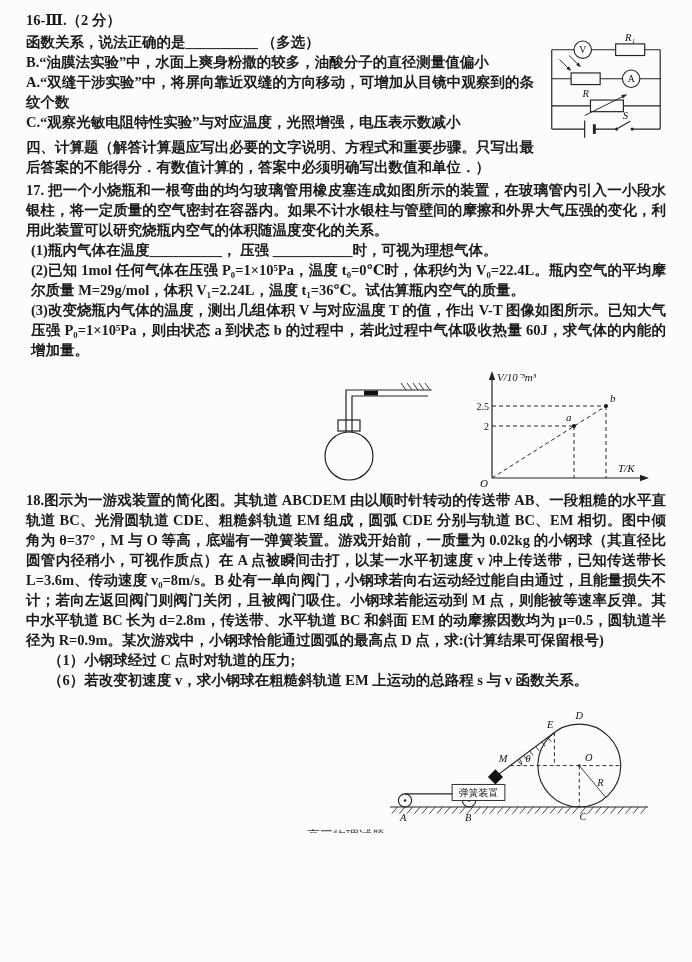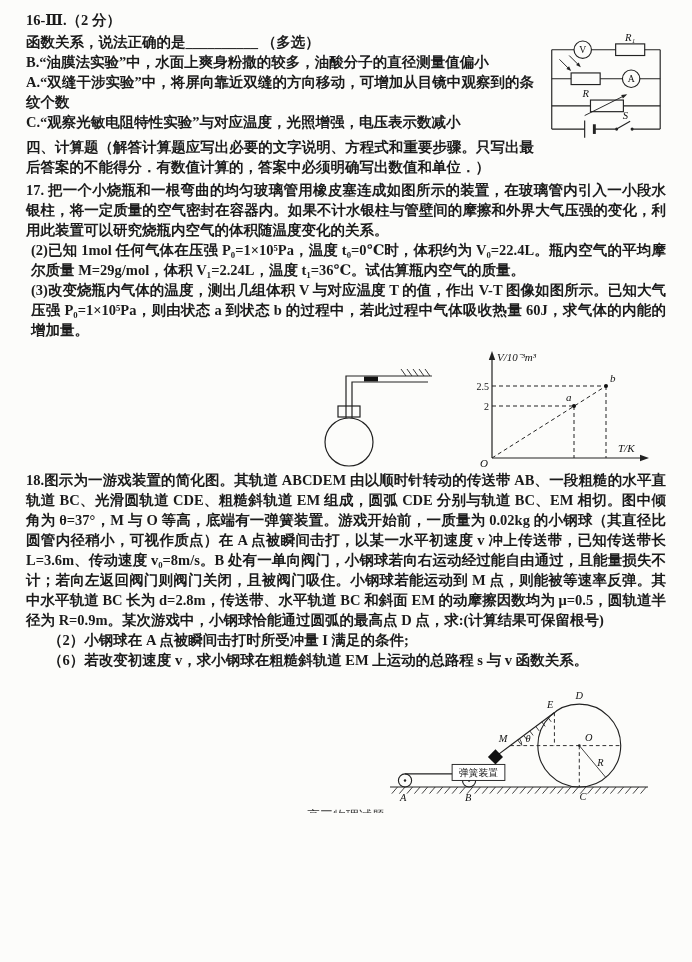--- a/index.html
+++ b/index.html
@@ -11,21 +11,21 @@
     font-family:"Liberation Serif","DejaVu Serif",serif;
     font-size:14.5px;line-height:20px;
     text-align:justify;overflow:hidden;position:relative;
   }
   p{margin:0;padding:0;font-weight:bold;}
   .qnum{margin-bottom:2px;}
   .circuit-fig{float:right;width:122px;margin:0 0 4px 10px;}
   .clear{clear:right;}
   .sec-title{font-weight:bold;margin:5px 8px 3px 0;}
   .q17 p.part{padding-left:5px;}
-  .q17-figs{display:flex;justify-content:flex-end;align-items:flex-end;gap:28px;padding:8px 14px 2px 0;}
+  .q17-figs{display:flex;justify-content:flex-end;align-items:center;gap:28px;padding:8px 14px 2px 0;}
   .indent{padding-left:22px;}
   .q18-fig{display:flex;justify-content:flex-end;padding:4px 14px 0 0;}
   .footer{height:7px;overflow:hidden;text-align:center;font-size:13px;color:#333;margin-top:2px;}
   svg{display:block;}
   .sline{stroke:#222;stroke-width:1.2;fill:none;}
   .thin{stroke:#222;stroke-width:0.9;fill:none;}
   .dash{stroke:#222;stroke-width:1;fill:none;stroke-dasharray:4 3;}
   .lbl{font-family:"Liberation Serif",serif;font-style:italic;font-size:11px;fill:#111;}
   .lblu{font-family:"Liberation Serif",serif;font-size:10px;fill:#111;}
   .cn{font-family:"Liberation Serif",serif;font-size:10.5px;fill:#111;}
@@ -81,20 +81,21 @@
     <p>函数关系，说法正确的是__________ （多选）</p>
     <p>B.“油膜法实验”中，水面上爽身粉撒的较多，油酸分子的直径测量值偏小</p>
     <p>A.“双缝干涉实验”中，将屏向靠近双缝的方向移动，可增加从目镜中观察到的条纹个数</p>
     <p>C.“观察光敏电阻特性实验”与对应温度，光照增强，电压表示数减小</p>
   </div>
 
   <p class="sec-title">四、计算题（解答计算题应写出必要的文字说明、方程式和重要步骤。只写出最后答案的不能得分．有数值计算的，答案中必须明确写出数值和单位．）</p>
 
   <div class="q17">
     <p>17. 把一个小烧瓶和一根弯曲的均匀玻璃管用橡皮塞连成如图所示的装置，在玻璃管内引入一小段水银柱，将一定质量的空气密封在容器内。如果不计水银柱与管壁间的摩擦和外界大气压强的变化，利用此装置可以研究烧瓶内空气的体积随温度变化的关系。</p>
+    <p class="part">(1)瓶内气体在温度__________， 压强 ___________时，可视为理想气体。</p>
     <p class="part">(2)已知 1mol 任何气体在压强 P₀=1×10⁵Pa，温度 t₀=0℃时，体积约为 V₀=22.4L。瓶内空气的平均摩尔质量 M=29g/mol，体积 V₁=2.24L，温度 t₁=36℃。试估算瓶内空气的质量。</p>
     <p class="part">(3)改变烧瓶内气体的温度，测出几组体积 V 与对应温度 T 的值，作出 V-T 图像如图所示。已知大气压强 P₀=1×10⁵Pa，则由状态 a 到状态 b 的过程中，若此过程中气体吸收热量 60J，求气体的内能的增加量。</p>
 
     <div class="q17-figs">
       <svg width="126" height="108" viewBox="0 0 126 108" xmlns="http://www.w3.org/2000/svg">
         <g class="sline">
           <path d="M116,16 H34 V58 M116,22 H40 V58"></path>
         </g>
         <rect x="52" y="16.6" width="14" height="4.8" fill="#111"></rect>
         <g class="thin">
@@ -123,21 +124,21 @@
         <text class="lblu" x="23" y="42" text-anchor="end">2.5</text>
         <text class="lblu" x="23" y="62" text-anchor="end">2</text>
         <text class="lbl" x="100" y="53">a</text>
         <text class="lbl" x="144" y="34">b</text>
       </svg>
     </div>
   </div>
 
   <div>
     <p>18.图示为一游戏装置的简化图。其轨道 ABCDEM 由以顺时针转动的传送带 AB、一段粗糙的水平直轨道 BC、光滑圆轨道 CDE、粗糙斜轨道 EM 组成，圆弧 CDE 分别与轨道 BC、EM 相切。图中倾角为 θ=37°，M 与 O 等高，底端有一弹簧装置。游戏开始前，一质量为 0.02kg 的小钢球（其直径比圆管内径稍小，可视作质点）在 A 点被瞬间击打，以某一水平初速度 v 冲上传送带，已知传送带长 L=3.6m、传动速度 v₀=8m/s。B 处有一单向阀门，小钢球若向右运动经过能自由通过，且能量损失不计；若向左返回阀门则阀门关闭，且被阀门吸住。小钢球若能运动到 M 点，则能被等速率反弹。其中水平轨道 BC 长为 d=2.8m，传送带、水平轨道 BC 和斜面 EM 的动摩擦因数均为 μ=0.5，圆轨道半径为 R=0.9m。某次游戏中，小钢球恰能通过圆弧的最高点 D 点，求:(计算结果可保留根号)</p>
-    <p class="indent">（2）小钢球在 A 点被瞬间击打时所受冲量 I 满足的条件;</p>
+    <p class="indent">（1）小钢球经过 C 点时对轨道的压力;</p>
     <p class="indent">（6）若改变初速度 v，求小钢球在粗糙斜轨道 EM 上运动的总路程 s 与 v 函数关系。</p>
 
     <div class="q18-fig">
       <svg width="266" height="130" viewBox="0 0 282 138" xmlns="http://www.w3.org/2000/svg">
         <line x1="4" y1="120" x2="278" y2="120" class="sline"></line>
         <g class="thin">
           <path d="M12,120 l-6,7 M20,120 l-6,7 M28,120 l-6,7 M36,120 l-6,7 M44,120 l-6,7 M52,120 l-6,7 M60,120 l-6,7 M68,120 l-6,7 M76,120 l-6,7 M84,120 l-6,7 M92,120 l-6,7 M100,120 l-6,7 M108,120 l-6,7 M116,120 l-6,7 M124,120 l-6,7 M132,120 l-6,7 M140,120 l-6,7 M148,120 l-6,7 M156,120 l-6,7 M164,120 l-6,7 M172,120 l-6,7 M180,120 l-6,7 M188,120 l-6,7 M196,120 l-6,7 M204,120 l-6,7 M212,120 l-6,7 M220,120 l-6,7 M228,120 l-6,7 M236,120 l-6,7 M244,120 l-6,7 M252,120 l-6,7 M260,120 l-6,7 M268,120 l-6,7 M276,120 l-6,7"></path>
         </g>
         <g>
           <circle class="sline" cx="20" cy="113" r="7"></circle>

